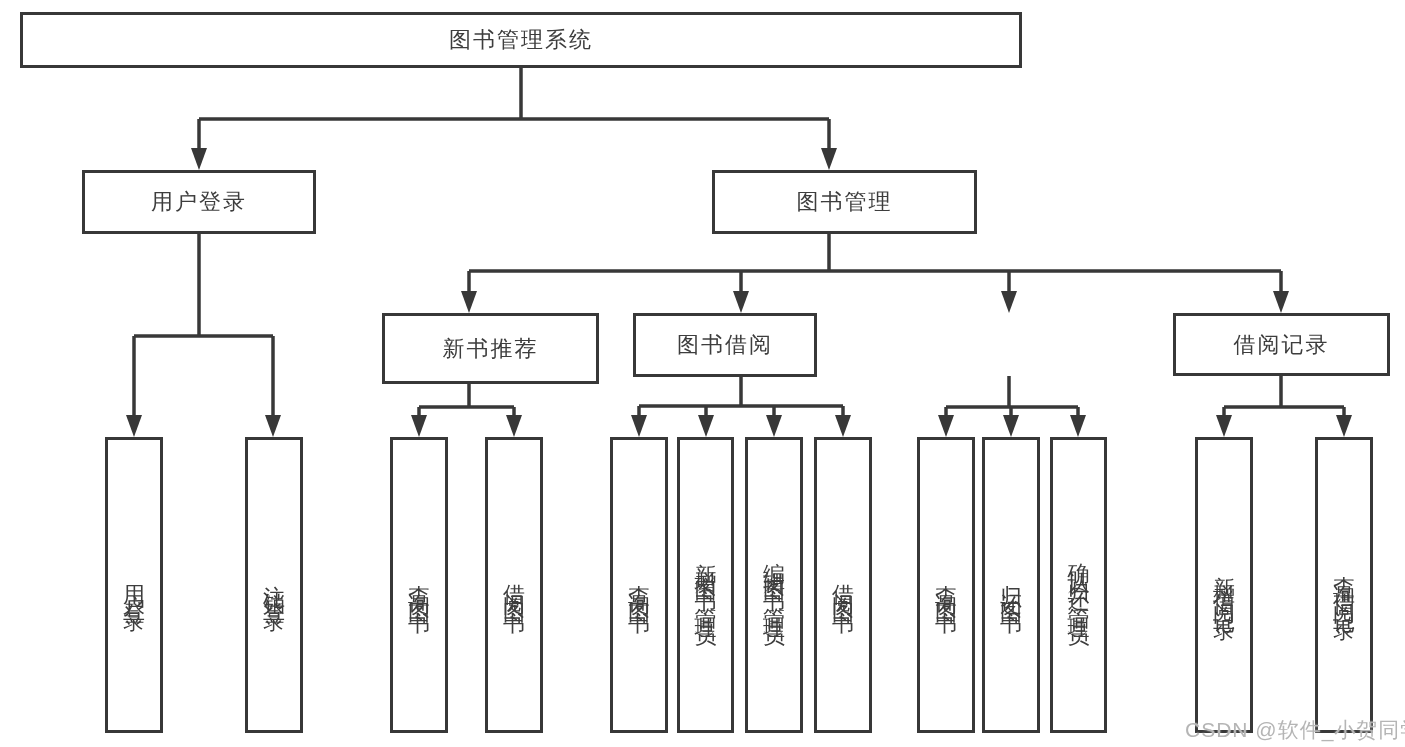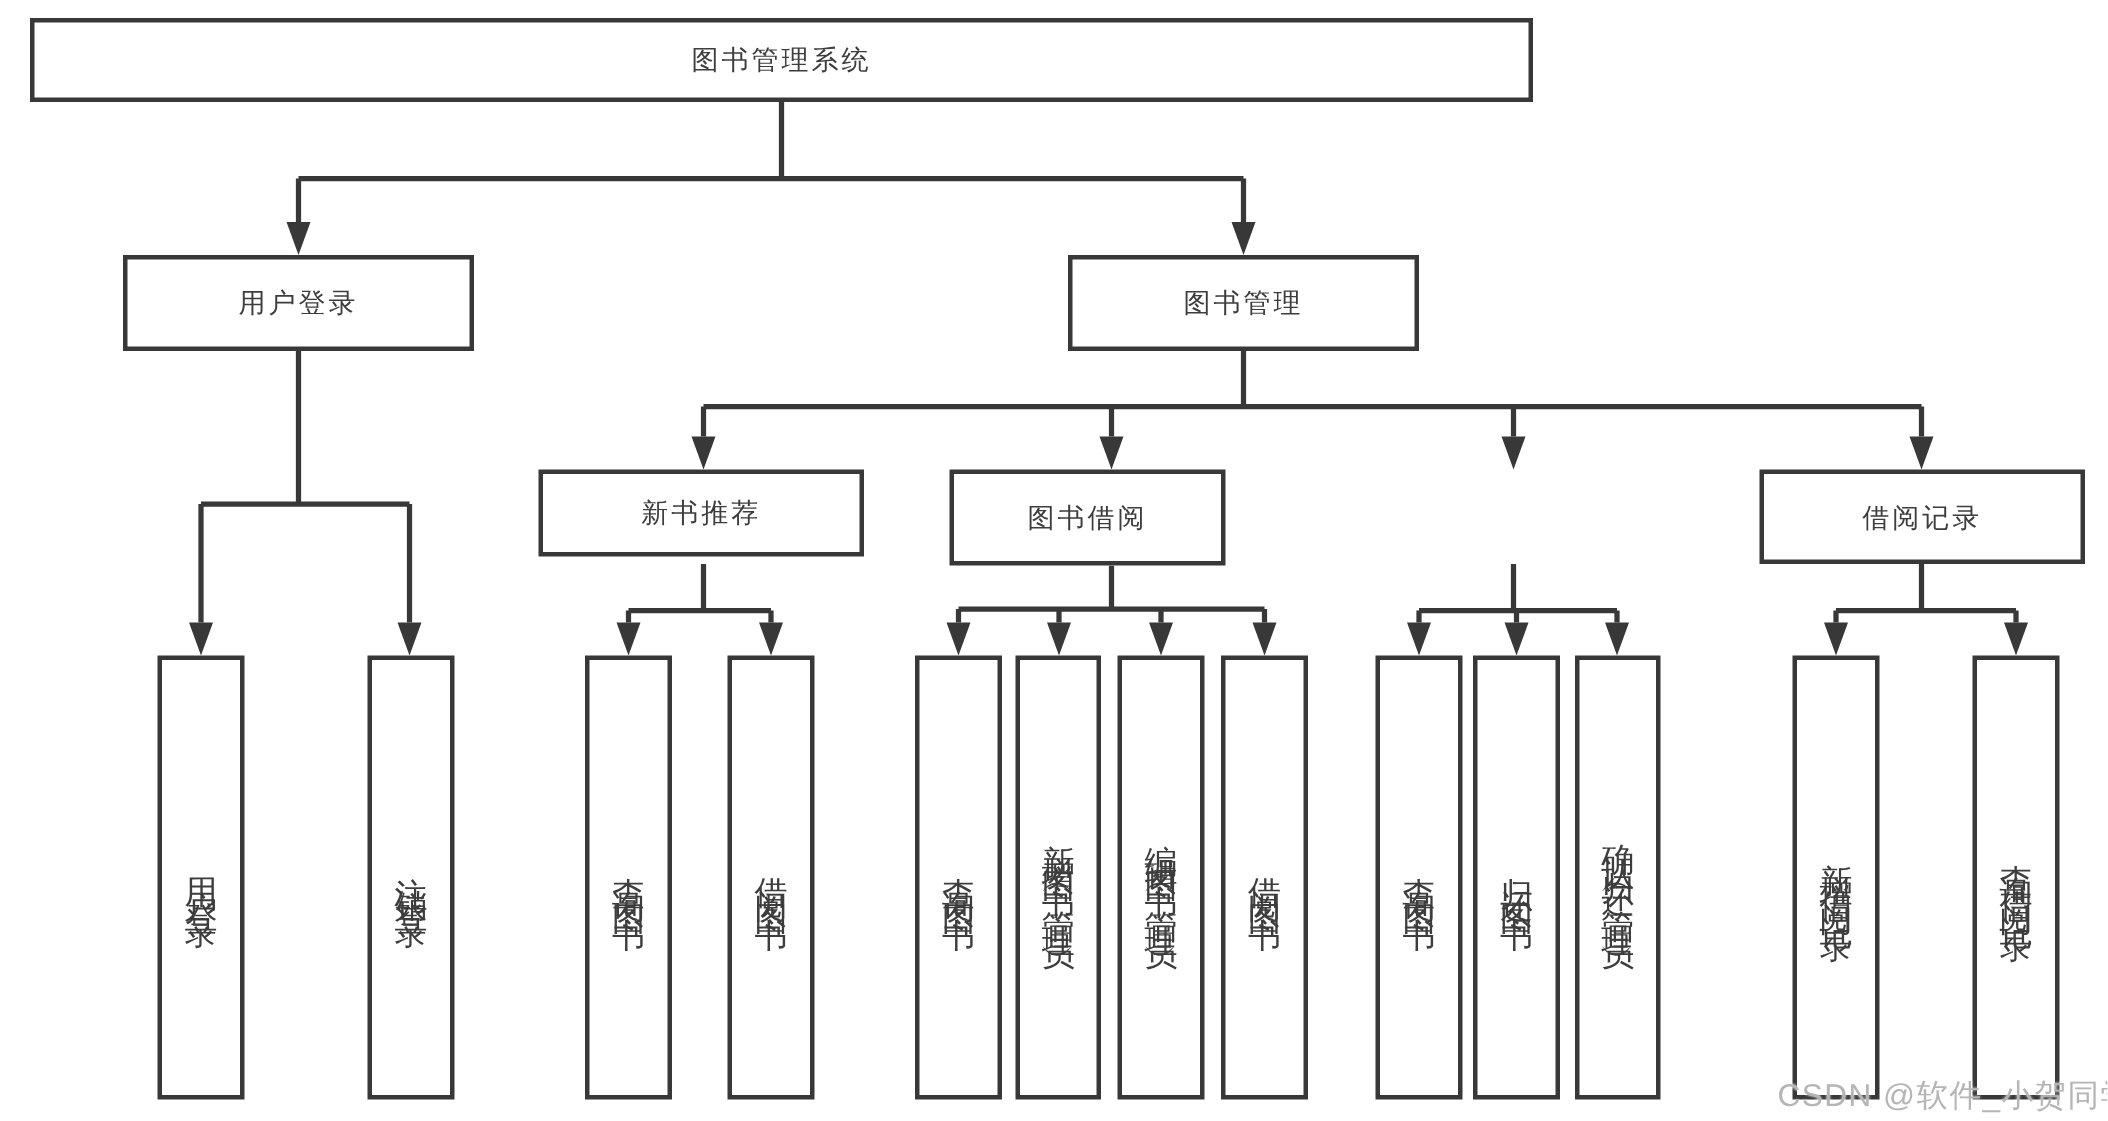--- a/index.html
+++ b/index.html
@@ -28,21 +28,21 @@
   .node{
     position:absolute;
     background:#fff;
     border:3px solid var(--line);
     display:flex;
     align-items:center;
     justify-content:center;
     color:var(--text);
   }
   .node.h{ 
-    font-size:18px;
+    font-size:22px;
     letter-spacing:2px;
     white-space:nowrap;
   }
   .node.leaf span{
     writing-mode:vertical-rl;
     text-orientation:mixed;
     font-size:22px;
     line-height:1;
     letter-spacing:9px;
     color:var(--text);
@@ -114,23 +114,23 @@
     <path d="M1281 376 V407 M1224 407 H1344"></path>
     <path d="M1224 407 V415"></path>
       <polygon points="1216,415 1232,415 1224,437"></polygon>
     <path d="M1344 407 V415"></path>
       <polygon points="1336,415 1352,415 1344,437"></polygon>
   </svg>
 
   <div class="node h" style="left:20px;top:12px;width:1002px;height:56px">图书管理系统</div>
 
   <div class="node h" style="left:82px;top:170px;width:234px;height:64px">用户登录</div>
-  <div class="node h" style="left:712px;top:170px;width:234px;height:64px">图书管理</div>
+  <div class="node h" style="left:712px;top:170px;width:265px;height:64px">图书管理</div>
 
-  <div class="node h" style="left:359px;top:313px;width:217px;height:58px">新书推荐</div>
+  <div class="node h" style="left:382px;top:313px;width:217px;height:71px">新书推荐</div>
   <div class="node h" style="left:633px;top:313px;width:184px;height:64px">图书借阅</div>
   <div class="node h" style="left:1173px;top:313px;width:217px;height:63px">借阅记录</div>
 
   <div class="node leaf" style="left:105px;top:437px;width:58px;height:296px">
     <span>用户登录</span>
   </div>
   <div class="node leaf" style="left:245px;top:437px;width:58px;height:296px">
     <span>注销登录</span>
   </div>
   <div class="node leaf" style="left:390px;top:437px;width:58px;height:296px">

